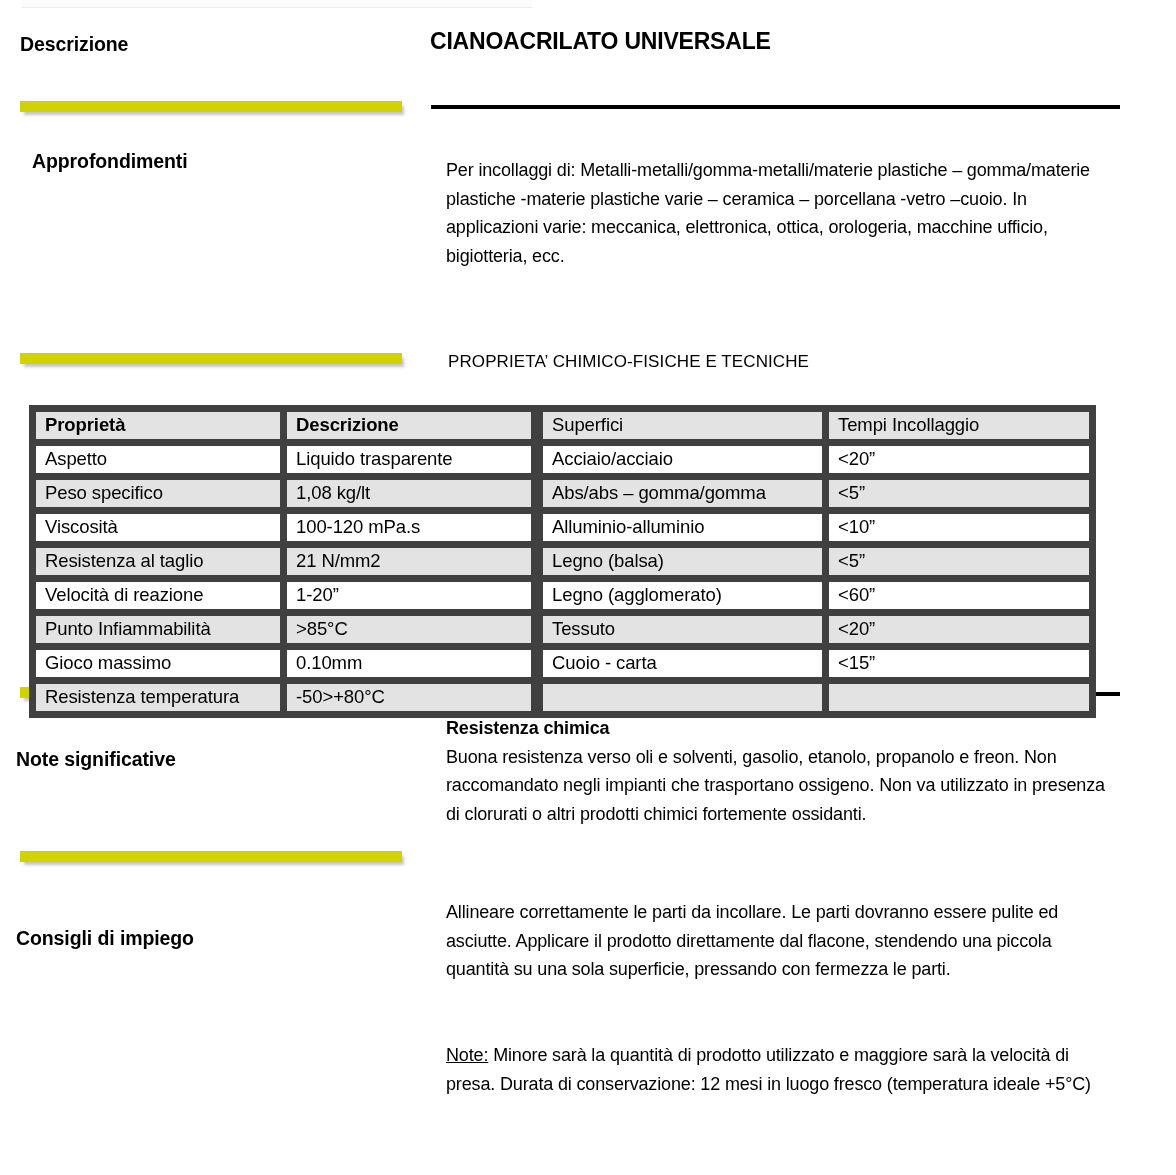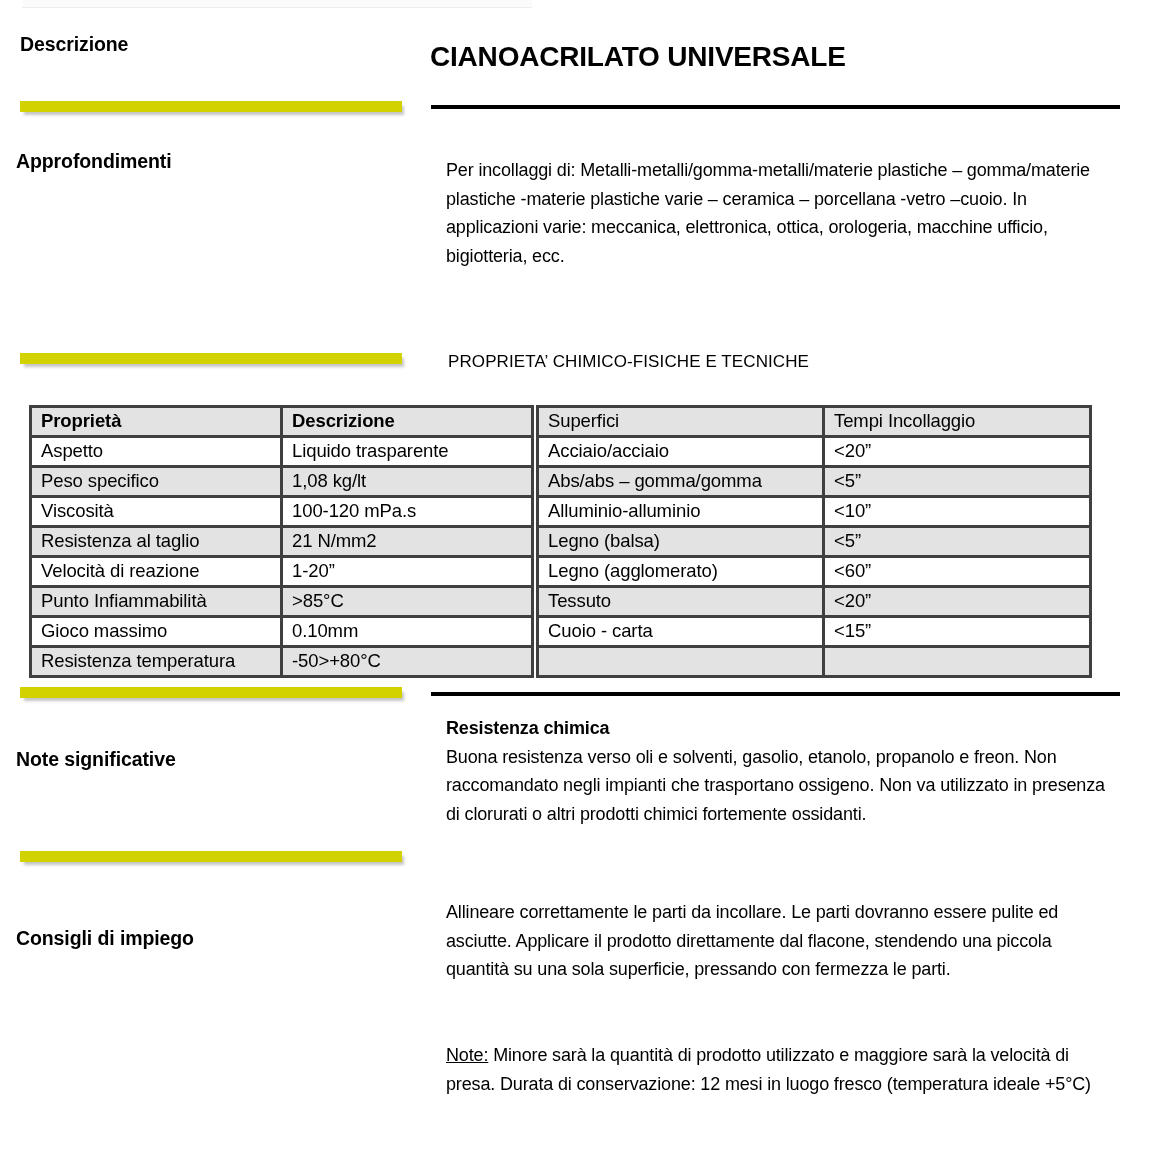--- a/index.html
+++ b/index.html
@@ -30,21 +30,21 @@
   
   .section-label {
     position: absolute;
     font-weight: bold;
     font-size: 19.5px;
     letter-spacing: -0.1px;
     white-space: nowrap;
     color: #000;
   }
   #label-descrizione      { left: 20px;  top: 33px; }
-  #label-approfondimenti  { left: 16px;  top: 150px; }
+  #label-approfondimenti  { left: 32px;  top: 150px; }
   #label-note             { left: 16px;  top: 748px; }
   #label-consigli         { left: 16px;  top: 890px; margin-top: 37px; }
 
   
   .yellow-bar {
     position: absolute;
     left: 20px;
     width: 382px;
     height: 11px;
     background: #d2d200;
@@ -63,22 +63,22 @@
     height: 4px;
     background: #000000;
   }
   #rule-1 { top: 105px; }
   #rule-2 { top: 692px; }
 
   
   .doc-title {
     position: absolute;
     left: 430px;
-    top: 41px;
-    font-size: 28px;
+    top: 28px;
+    font-size: 23px;
     font-weight: bold;
     letter-spacing: -0.2px;
     white-space: nowrap;
   }
 
   .body-text {
     position: absolute;
     font-size: 18px;
     line-height: 28.6px;
     letter-spacing: -0.15px;
@@ -100,21 +100,21 @@
 
   
   table.spec-table {
     position: absolute;
     border-collapse: collapse;
     font-size: 18.5px;
     letter-spacing: -0.1px;
     table-layout: fixed;
   }
   table.spec-table td {
-    border: 3px solid #404040;
+    border: 7px solid #404040;
     padding: 2px 0 3px 9px;
     height: 22px;
     vertical-align: middle;
     white-space: nowrap;
     overflow: hidden;
   }
   tr.shaded td { background: #e3e3e3; }
   tr.plain  td { background: #ffffff; }
   td.hdr-bold { font-weight: bold; }
 

